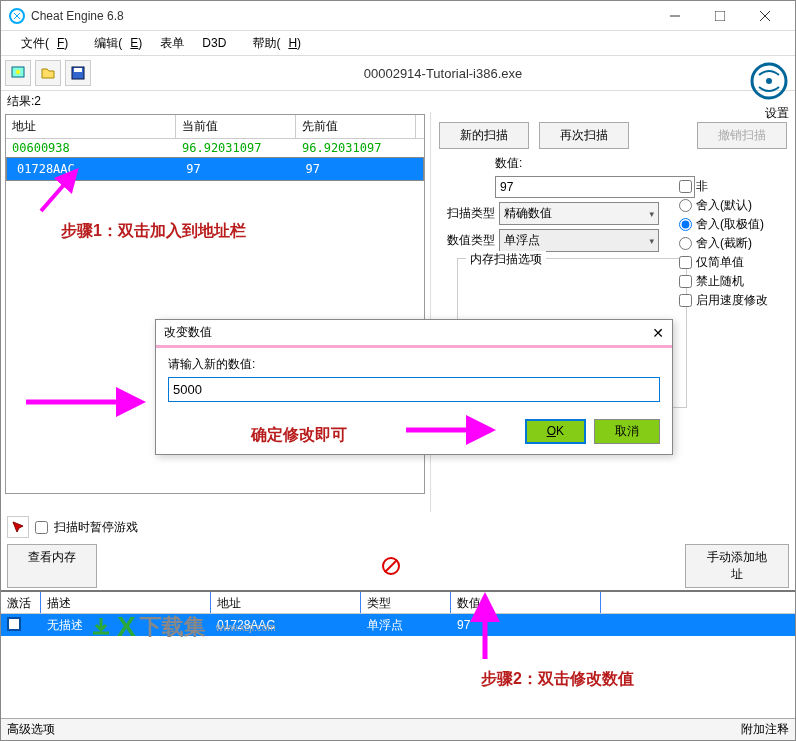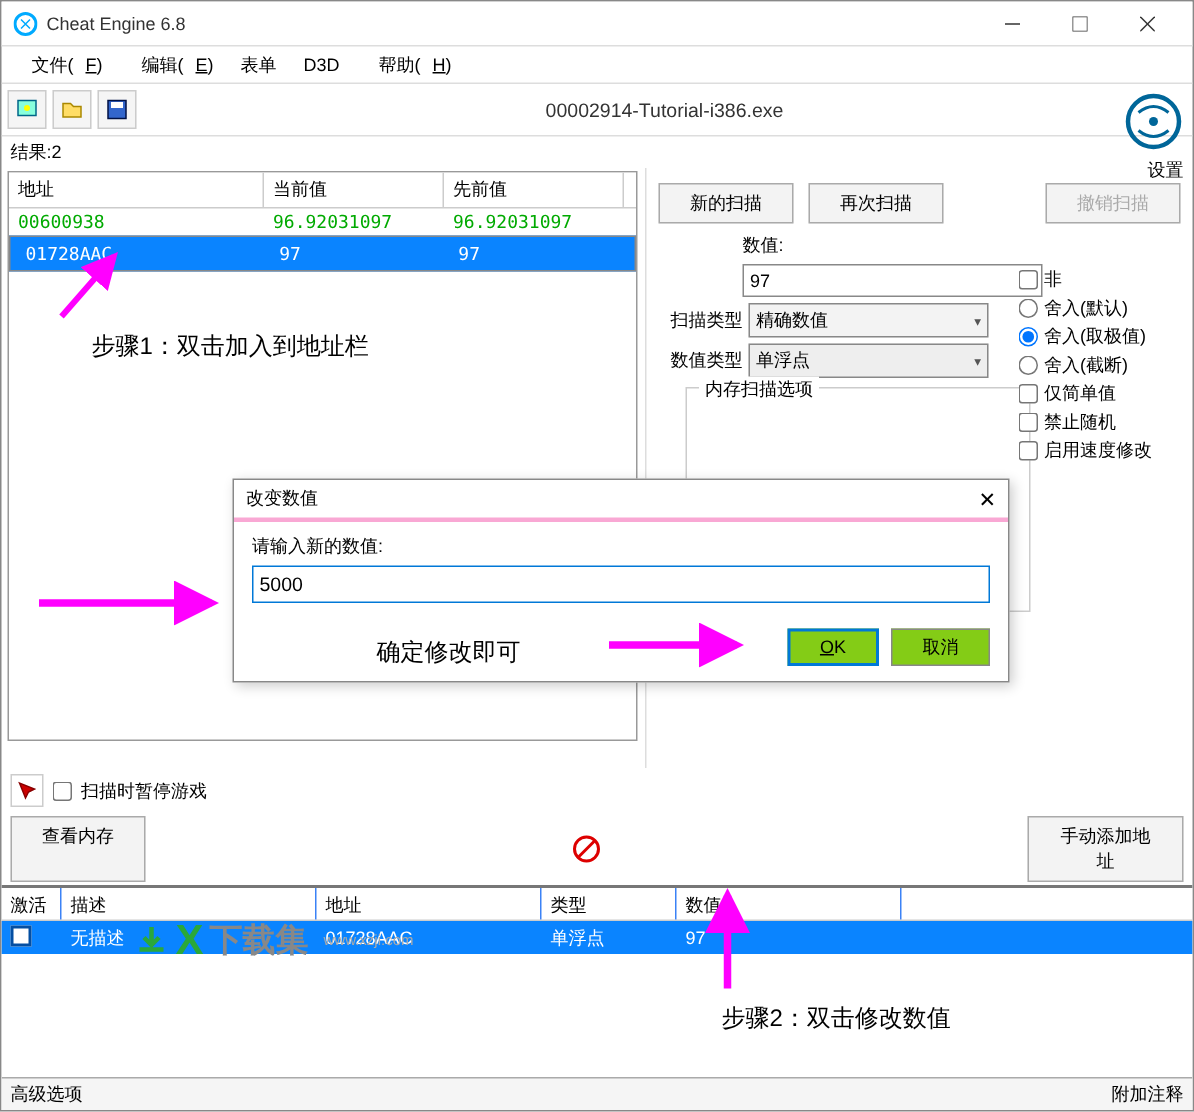--- a/index.html
+++ b/index.html
@@ -53,21 +53,21 @@
 .ctA{width:40px}.ctD{width:170px}.ctAd{width:150px}.ctT{width:90px}.ctV{width:150px}
 .ct-chk{width:14px;height:14px;border:2px solid #034ea2;background:#fff;display:inline-block}
 .bottombar{position:absolute;bottom:0;left:0;right:0;height:22px;border-top:1px solid #aaa;display:flex;justify-content:space-between;align-items:center;padding:0 6px;background:#f5f5f5}
 .dialog{position:absolute;left:154px;top:318px;width:518px;height:136px;border:1px solid #888;background:#fff;box-shadow:2px 2px 8px rgba(0,0,0,.2);z-index:10}
 .dlg-title{height:28px;display:flex;align-items:center;justify-content:space-between;padding:0 8px;border-bottom:3px solid #f9a8d4}
 .dlg-body{padding:8px 12px}
 .dlg-input{width:100%;border:1px solid #0078d7;padding:4px;font-size:13px;margin-top:4px}
 .dlg-btns{position:absolute;right:12px;bottom:10px;display:flex;gap:8px}
 .dlg-btn{border:1px solid #888;padding:3px 20px;background:#84cc16}
 .dlg-btn.primary{border:2px solid #0078d7}
-.anno{position:absolute;color:#000000;font-size:16px;font-weight:400;pointer-events:none;z-index:20}
+.anno{position:absolute;color:#b91c1c;font-size:16px;font-weight:700;pointer-events:none;z-index:20}
 .arrow{position:absolute;pointer-events:none;z-index:19}
 .watermark{position:absolute;left:88px;top:610px;display:flex;align-items:center;gap:4px;z-index:5;pointer-events:none}
 .watermark .wm-x{font-size:28px;font-weight:700;color:#2aa83a}
 .watermark .wm-t{font-size:22px;font-weight:700;color:#888}
 .watermark .wm-url{font-size:10px;color:#aaa;margin-left:6px}
 </style>
 </head>
 <body>
 
 <div class="titlebar">

